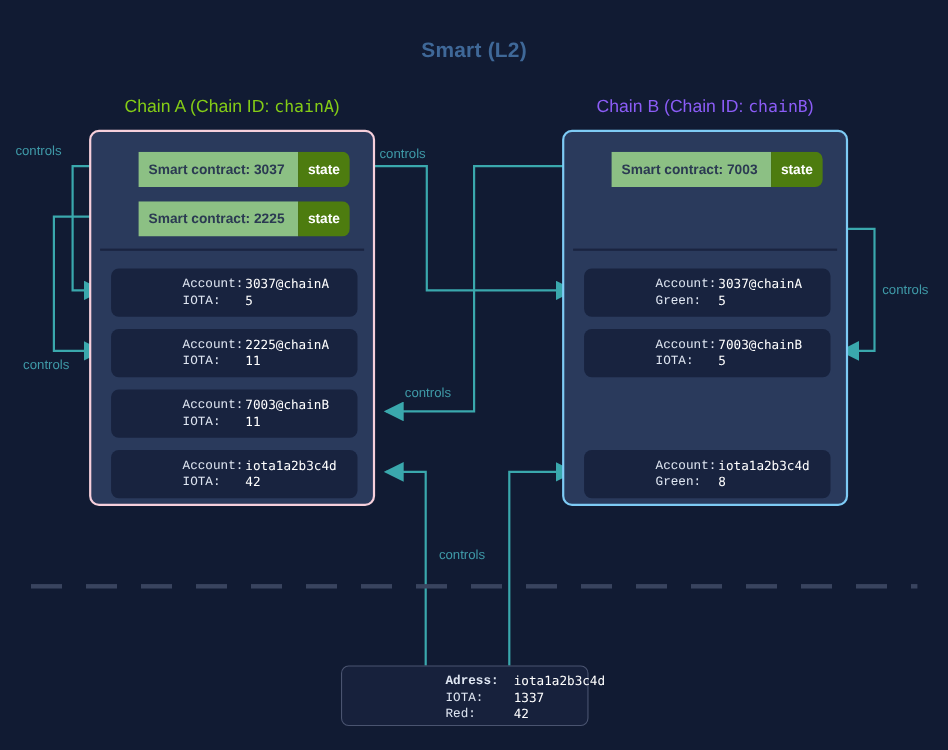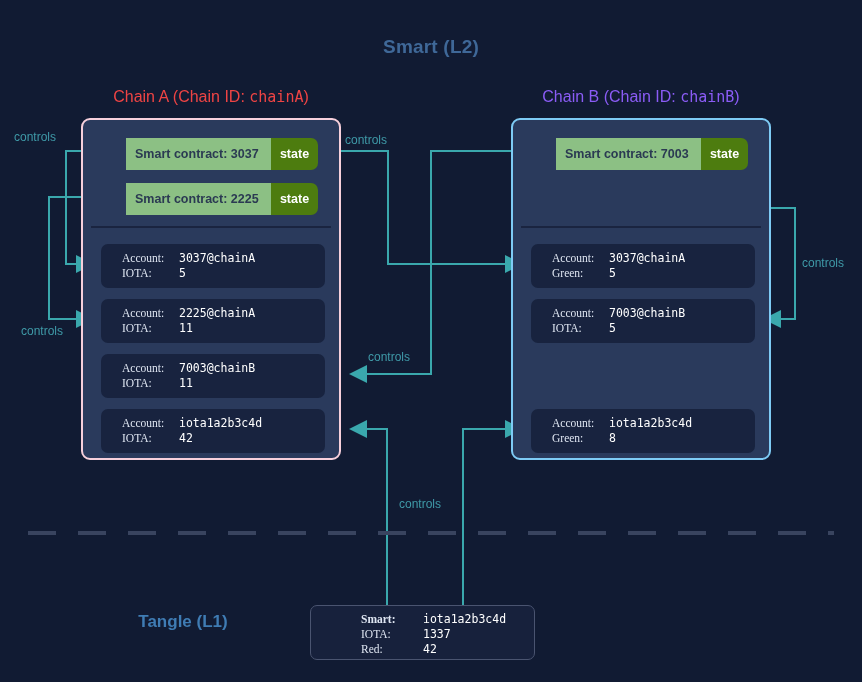--- a/index.html
+++ b/index.html
@@ -14,21 +14,21 @@
   
   .main-title{
     position:absolute;left:0;top:36px;width:862px;text-align:center;
     font-size:19px;font-weight:bold;color:#3f6898;letter-spacing:.2px;
   }
   .tangle-title{
     position:absolute;left:118px;top:612px;width:130px;text-align:center;
     font-size:17px;font-weight:bold;color:#3f7cb4;
   }
   .chain-title{
-    position:absolute;font-size:16px;color:#ef4444;white-space:nowrap;
+    position:absolute;font-size:16px;color:#84cc16;white-space:nowrap;
   }
   .chain-title .mono{font-family:"DejaVu Sans Mono",monospace;font-size:15px;}
   #chainA-title{left:81px;top:88px;width:260px;text-align:center;}
   #chainB-title{left:511px;top:88px;width:260px;text-align:center;color:#8b5cf6;}
 
   
   .chain-panel{
     position:absolute;top:118px;width:260px;height:342px;
     background:#2a3a5c;border-radius:9px;box-sizing:border-box;
   }
@@ -56,21 +56,22 @@
 
   
   .account{
     position:absolute;left:18px;width:224px;height:44px;
     background:#18233f;border-radius:7px;box-sizing:border-box;
     padding:7px 0 0 21px;
   }
   .acct-row{display:flex;font-size:11.5px;line-height:15px;}
   .acct-key{
     flex:0 0 57px;color:#dfe6f2;
-    font-family:Liberation Serif, serif;
+    font-family:Liberation Mono, monospace;
+    margin-left:44px;
   }
   .acct-val{
     color:#ffffff;font-family:"DejaVu Sans Mono",monospace;font-size:11.5px;
   }
   .acct-key.bold{font-weight:bold;}
 
   
   .tangle-dash{
     position:absolute;left:28px;top:531px;width:806px;height:4px;
     background:repeating-linear-gradient(to right,#39445f 0 28px,transparent 28px 50px);
@@ -216,25 +217,24 @@
           <span class="acct-val">iota1a2b3c4d</span>
         </div>
       <div class="acct-row">
           <span class="acct-key">Green:</span>
           <span class="acct-val">8</span>
         </div>
     </div>
   </div>
 
   <div class="tangle-dash"></div>
-  <div class="tangle-title">Tangle (L1)</div>
 
   <div class="tangle-box">
     <div class="acct-row">
-        <span class="acct-key bold">Smart:</span>
+        <span class="acct-key bold">Adress:</span>
         <span class="acct-val">iota1a2b3c4d</span>
       </div>
     <div class="acct-row">
         <span class="acct-key">IOTA:</span>
         <span class="acct-val">1337</span>
       </div>
     <div class="acct-row">
         <span class="acct-key">Red:</span>
         <span class="acct-val">42</span>
       </div>

